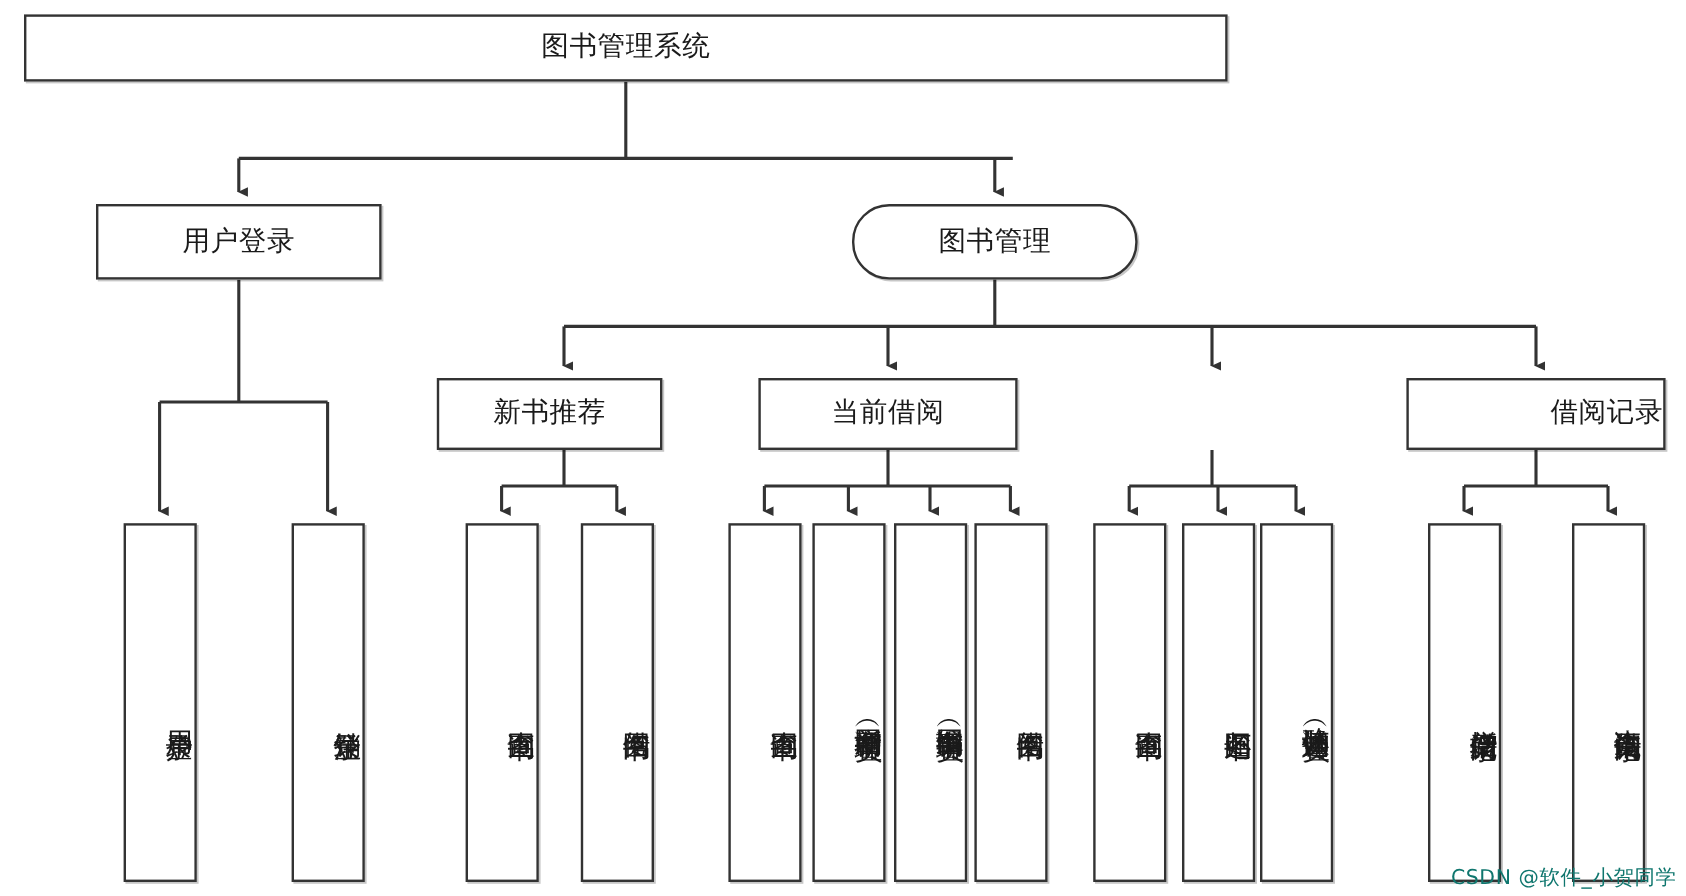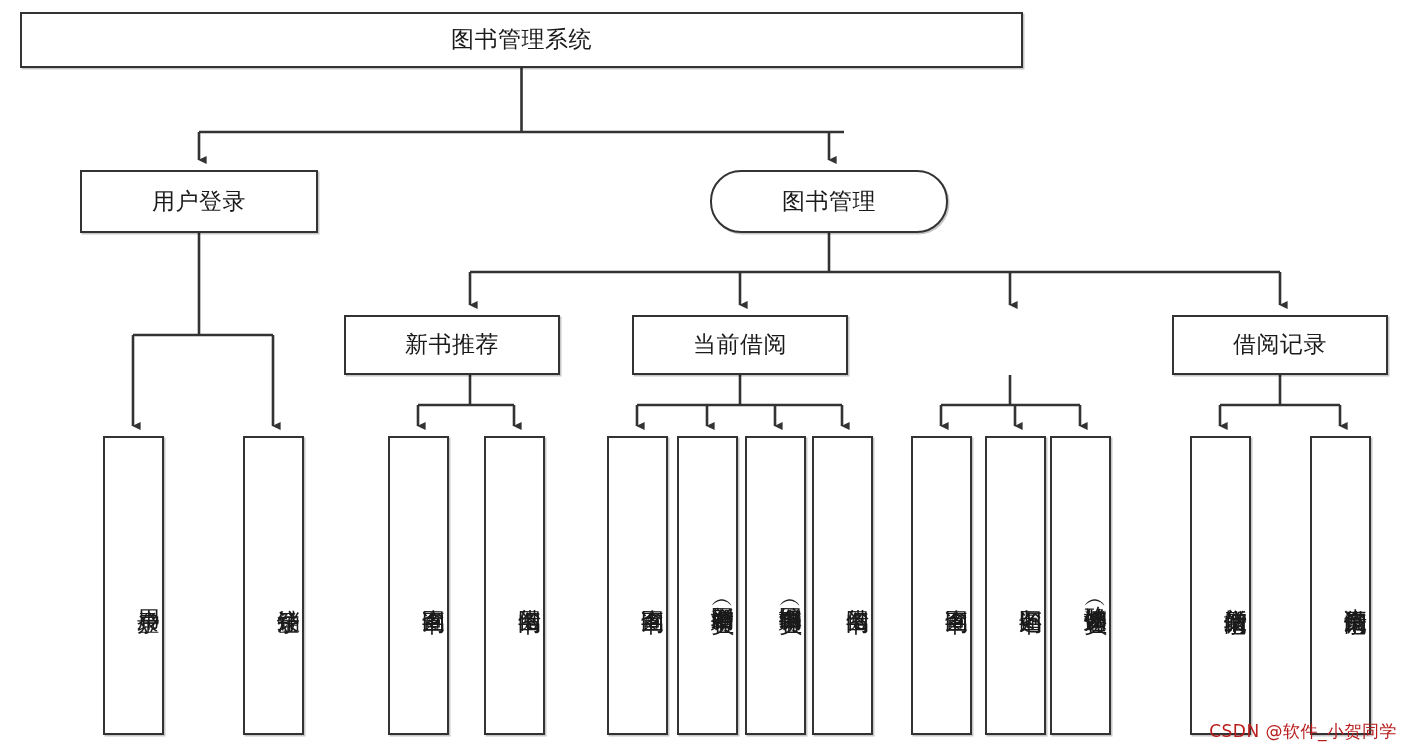--- a/index.html
+++ b/index.html
@@ -59,21 +59,21 @@
   .node.vert .vtext {
     writing-mode: vertical-rl;
     text-orientation: upright;
     display: block;
   }
   .watermark {
     position: absolute;
     right: 8px;
     bottom: 4px;
     font-size: 17px;
-    color: #b91c1c;
+    color: #0f766e;
     letter-spacing: 0.5px;
     white-space: nowrap;
     font-family: "DejaVu Sans", "Liberation Sans", sans-serif;
   }
 </style>
 </head>
 <body>
 
 <div id="canvas">
 
@@ -131,27 +131,27 @@
     <span>图书管理系统</span>
   </div>
 
   <div class="node horiz" style="left:80px; top:170px; width:238px; height:63px;">
     <span>用户登录</span>
   </div>
   <div class="node horiz" style="left:710px; top:170px; width:238px; height:63px;border-radius:31px;">
     <span>图书管理</span>
   </div>
 
-  <div class="node horiz" style="left:344px; top:315px; width:216px; height:60px;">
+  <div class="node horiz" style="left:364px; top:315px; width:188px; height:60px;">
     <span>新书推荐</span>
   </div>
   <div class="node horiz" style="left:632px; top:315px; width:216px; height:60px;">
     <span>当前借阅</span>
   </div>
-  <div class="node horiz" style="left:1172px; top:315px; width:216px; height:60px;">
+  <div class="node horiz" style="left:1172px; top:315px; width:216px; height:60px;justify-content:flex-end;">
     <span>借阅记录</span>
   </div>
 
   <div class="node vert" style="left:103px; top:436px; width:61px; height:299px;">
     <span class="vtext">用户登录</span>
   </div>
   <div class="node vert" style="left:243px; top:436px; width:61px; height:299px;">
     <span class="vtext">注销登录</span>
   </div>
 

